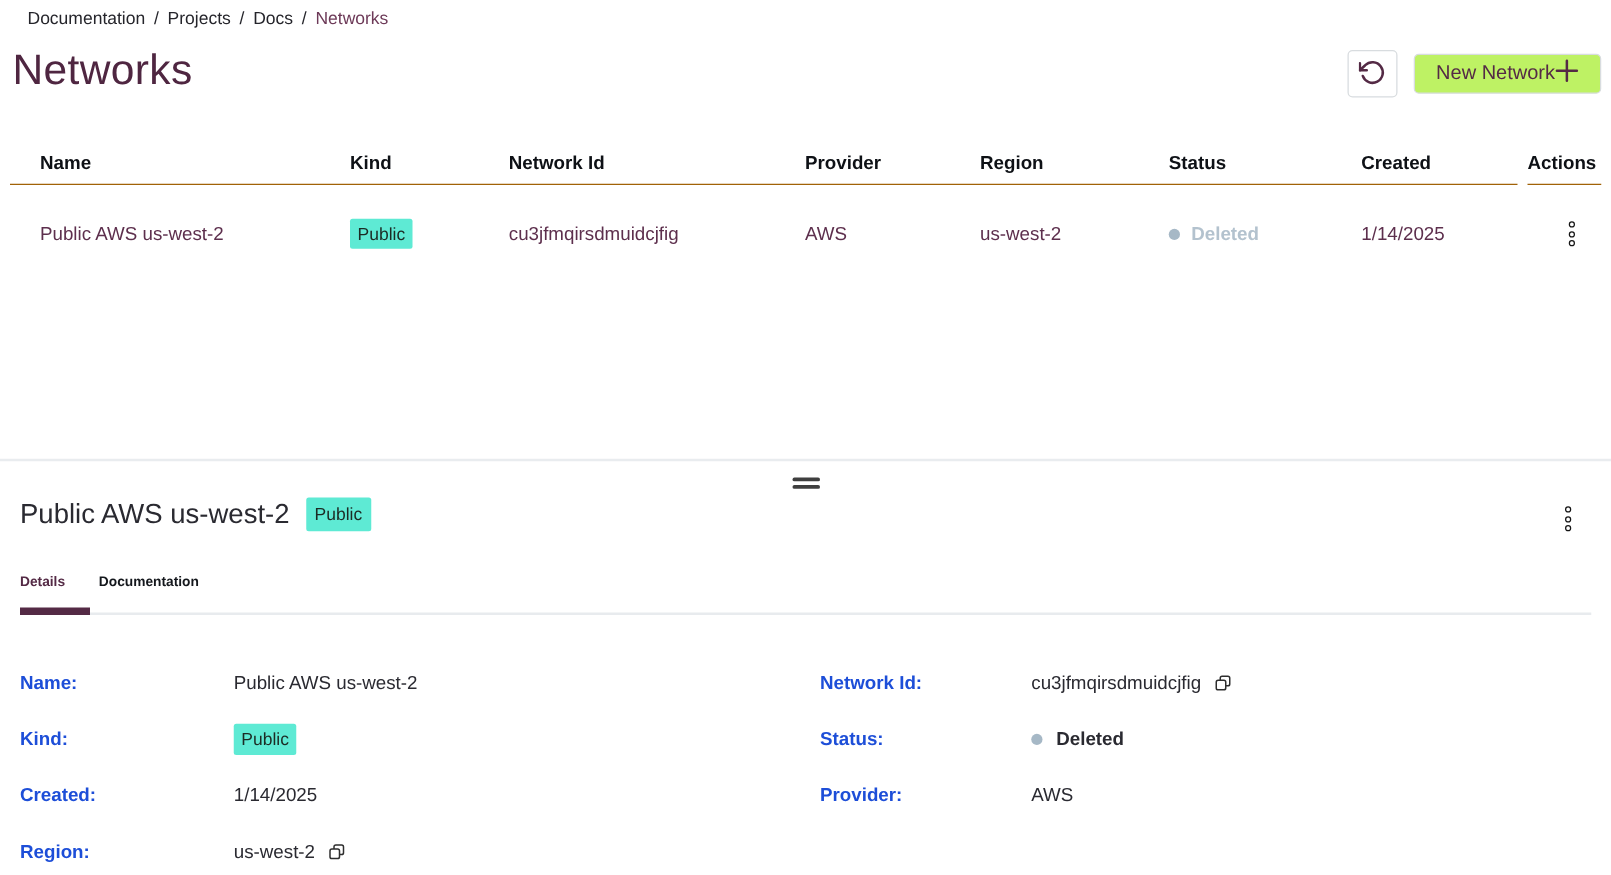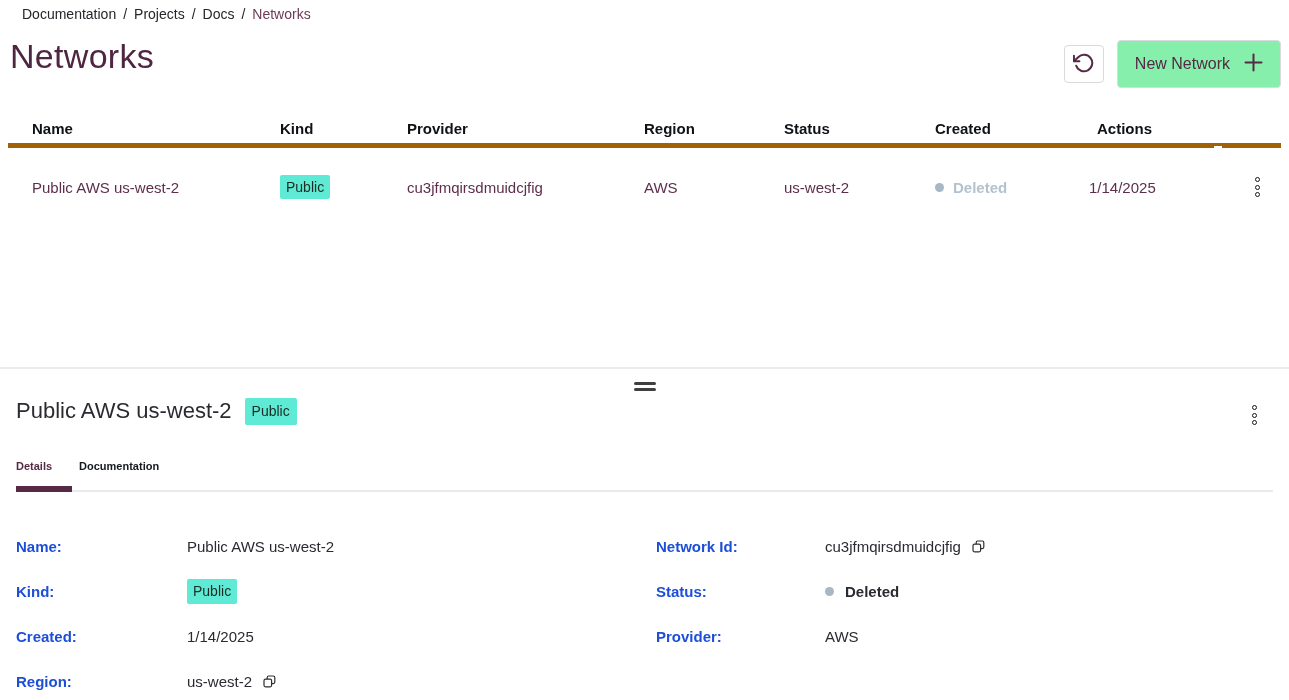--- a/index.html
+++ b/index.html
@@ -14,30 +14,30 @@
   .breadcrumb .current { color:#6d3a58; }
 
   
   .page-title { position:absolute; left:10px; top:37px; font-size:34px; font-weight:400;
                 color:#4f2641; letter-spacing:.3px; }
 
   
   .toolbar { position:absolute; top:40px; right:8px; display:flex; gap:13px; align-items:center; }
   .icon-btn { width:40px; height:38px; border:1px solid #d8dcdf; border-radius:4px;
               background:#fff; display:flex; align-items:center; justify-content:center; cursor:pointer; }
-  .new-btn { height:48px; border:1px solid #d8dcdf; border-radius:4px; background:#86efac;
-             display:flex; align-items:center; gap:14px; padding:0 17px; font-size:16px;
+  .new-btn { height:32px; border:1px solid #d8dcdf; border-radius:4px; background:#bef264;
+             display:flex; align-items:center; padding:0 17px; font-size:16px;
              color:#542a45; cursor:pointer; }
 
   
   .table { position:absolute; left:8px; top:113px; width:1273px; }
   .grid-cols { display:grid;
     grid-template-columns:24px 248px 127px 237px 140px 151px 154px 125px 1fr;
     align-items:center; }
-  .thead { height:35px; border-bottom:5px solid #a16207; font-weight:bold;
+  .thead { height:35px; border-bottom:1px solid #a16207; font-weight:bold;
            font-size:15px; color:#0e1116; }
   .th-actions { padding-left:8px; }
   .gap-patch { position:absolute; left:1206px; top:33px; width:8px; height:4px; background:#fff; }
   .trow { height:46px; margin-top:16px; font-size:15px; color:#5d2f4d; cursor:pointer; }
   .marker { width:11px; height:26px; background:#4f2337; border-radius:0 13px 13px 0; }
   .badge { display:inline-block; background:#5eead4; color:#1c2b24; font-size:14px;
            padding:4px 6px; border-radius:2px; line-height:1.2; }
   .status { display:flex; align-items:center; gap:9px; color:#b3c2ce; font-weight:bold; }
   .status .dot { width:9px; height:9px; border-radius:50%; background:#a6b8c6; }
   .cell-actions { padding-left:38px; }
@@ -107,20 +107,21 @@
       </svg>
     </span>
   </button>
 </div>
 
 <div class="table">
   <div class="grid-cols thead">
     <span></span>
     <span>Name</span>
     <span>Kind</span>
+    <span>Network Id</span>
     <span>Provider</span>
     <span>Region</span>
     <span>Status</span>
     <span>Created</span>
     <span class="th-actions">Actions</span>
   </div>
   <div class="gap-patch"></div>
 
   <div class="grid-cols trow">
     <span><span class="marker"></span></span>

